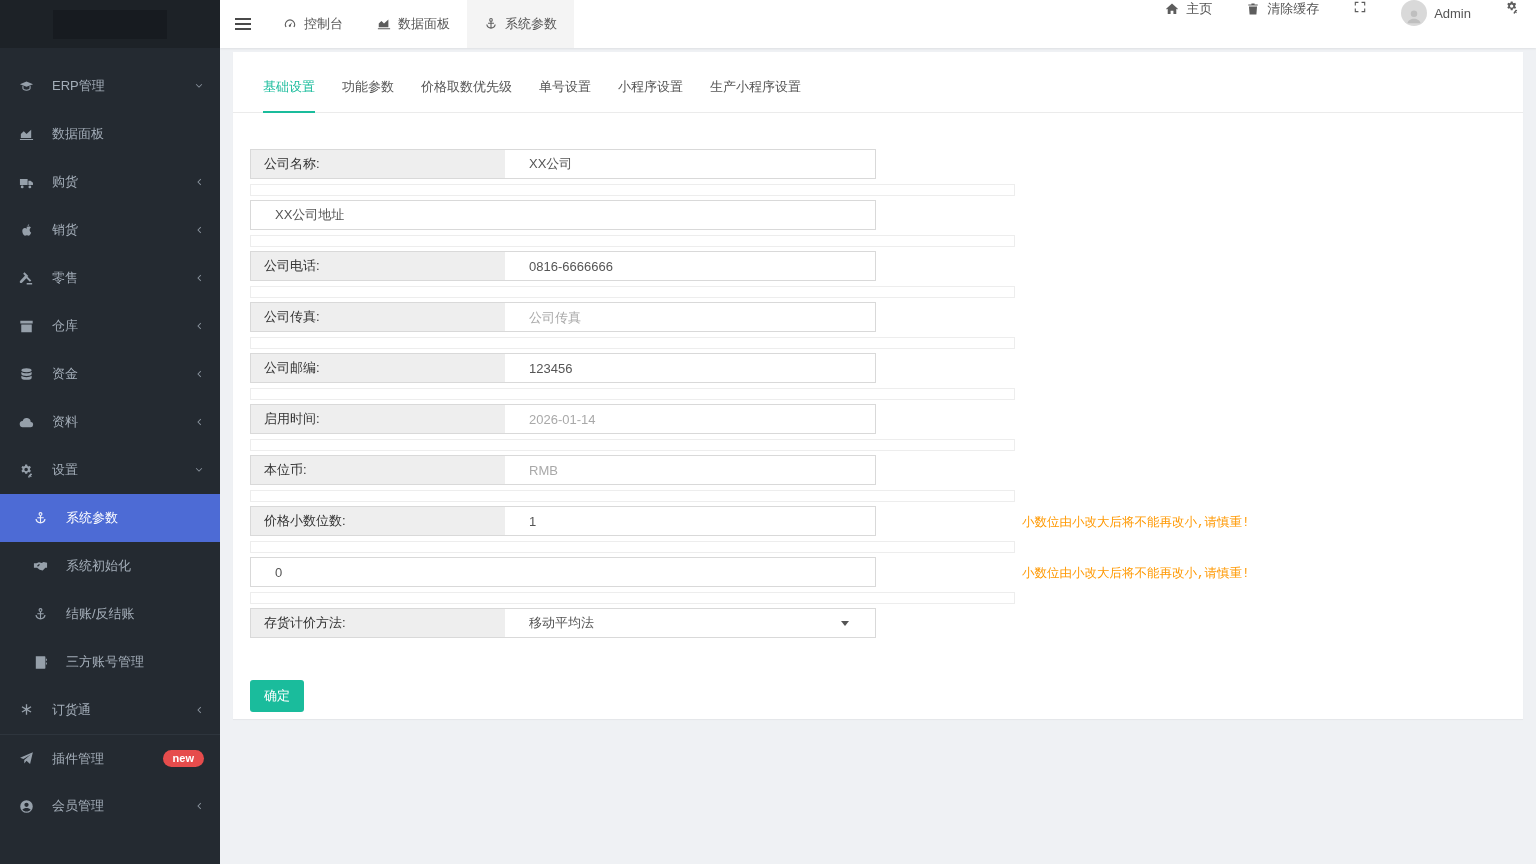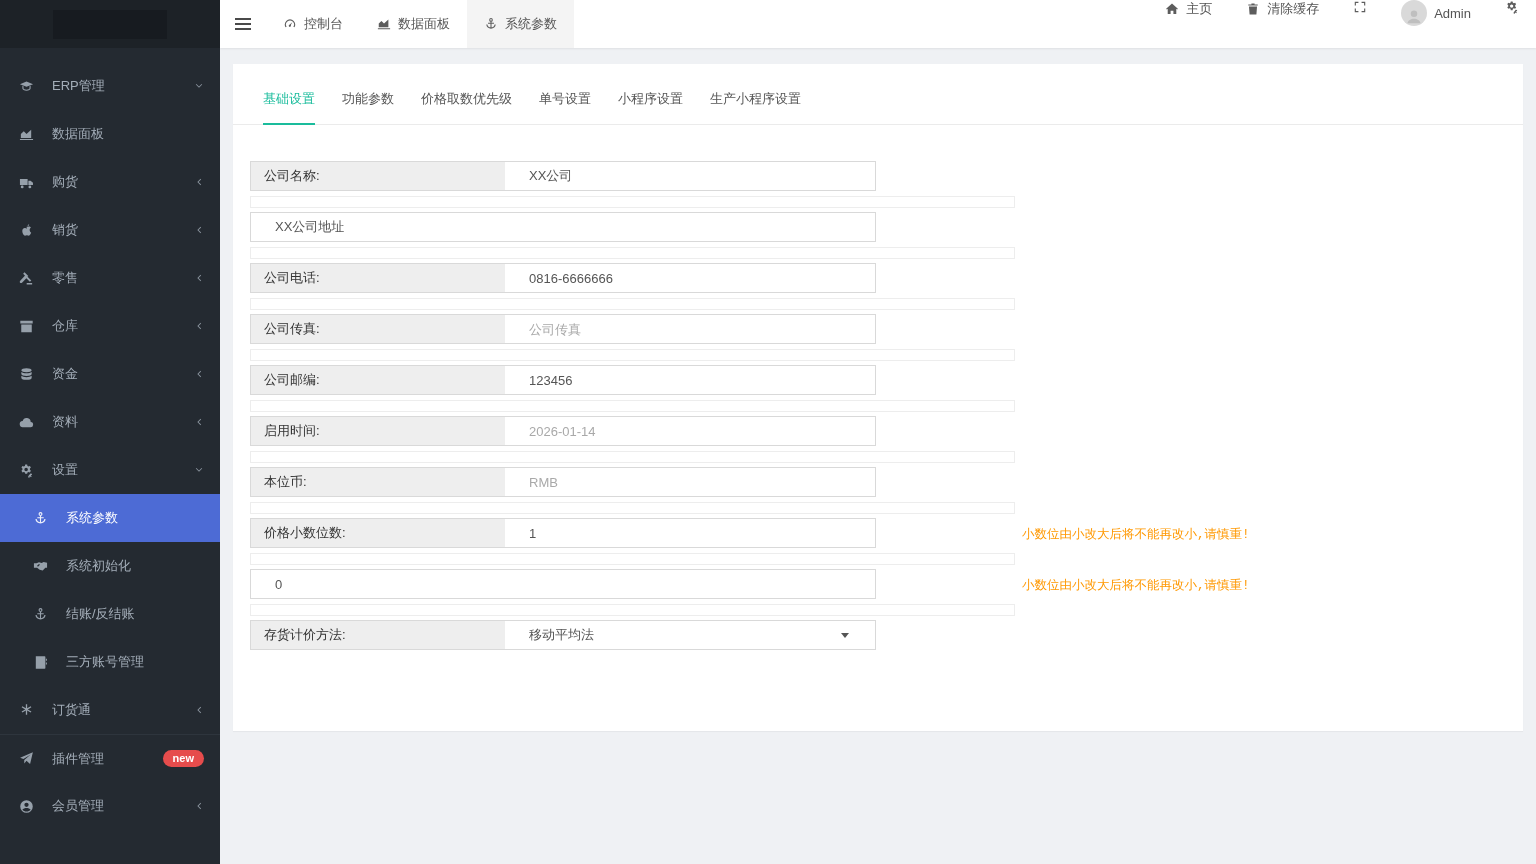--- a/index.html
+++ b/index.html
@@ -50,21 +50,21 @@
   .hitem svg { width:14px; height:14px; fill:#5d5d5d; }
   .hitem.active { background:#f4f4f4; }
   .hright { margin-left:auto; display:flex; align-items:flex-start; }
   .avatar {
     width:26px; height:26px; border-radius:50%; background:#d9d9d9;
     display:flex; align-items:flex-end; justify-content:center; overflow:hidden; flex:none;
   }
   .avatar svg { width:20px; height:20px; fill:#bfbfbf; }
 
   
-  .content { padding:16px 13px; }
+  .content { padding:4px 13px; }
   .card { background:#fff; min-height:667px; box-shadow:0 1px 1px rgba(0,0,0,.04); }
   .card-tabs { display:flex; gap:27px; padding:26px 30px 0 30px; border-bottom:1px solid #ebebeb; }
   .ctab {
     font-size:13px; color:#555; padding-bottom:15px; cursor:pointer;
     border-bottom:2px solid transparent; margin-bottom:-1px;
   }
   .ctab.active { color:#1abc9c; border-bottom-color:#1abc9c; }
 
   .form-area { padding:36px 0 0 17px; }
   .fgroup { margin-bottom:4px; position:relative; width:765px; }
@@ -434,15 +434,18 @@
           <div class="fgroup">
             <div class="frow">
               <span class="flabel">存货计价方法:</span>
               <div class="fselect">
                 <span>移动平均法</span>
                 <span class="caret"></span>
               </div>
             </div>
           </div>
         </div>
+      <div style="padding-left:17px;">
+        <button class="btn-submit">确定</button>
+      </div>
     </div>
   </div>
 </div>
 
 </body></html>

